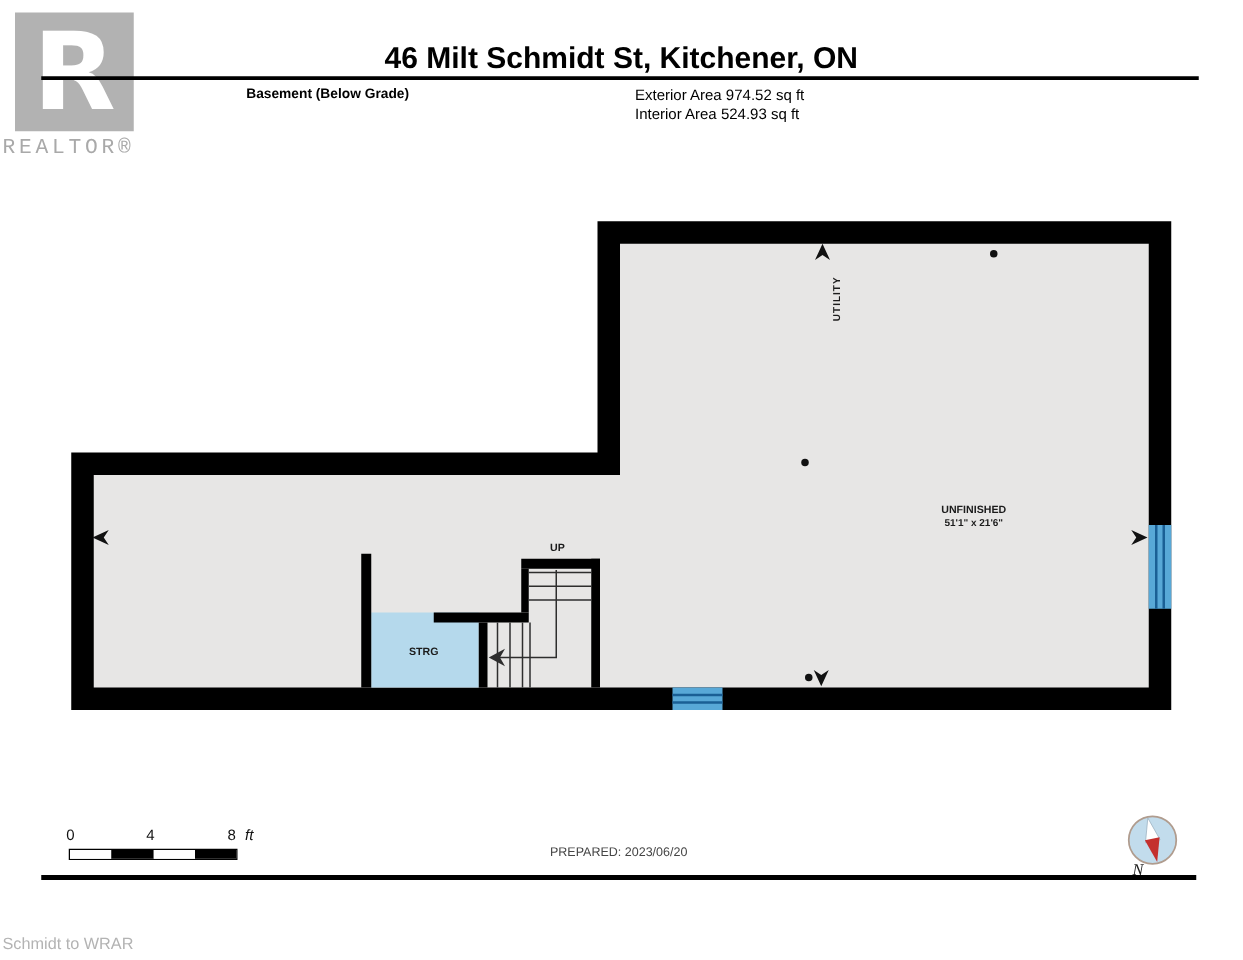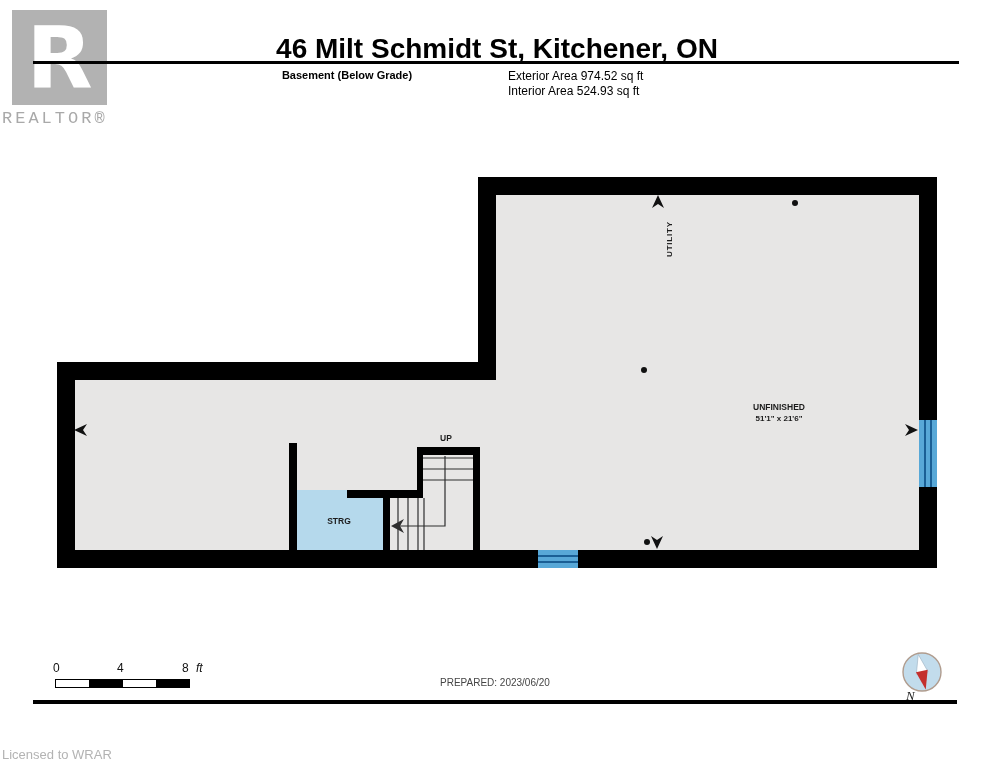--- a/index.html
+++ b/index.html
@@ -8,22 +8,22 @@
 
   
   .logo-box{position:absolute;left:12px;top:10px;width:95px;height:95px;background:#b2b2b2;
             display:flex;align-items:center;justify-content:center;}
   .logo-r{color:#ffffff;font-size:86px;font-weight:bold;line-height:1;
           font-family:"DejaVu Sans", sans-serif;}
   .logo-caption{position:absolute;left:2px;top:109px;font-size:17px;letter-spacing:3px;
                 color:#a9a9a9;font-family:Liberation Mono, monospace;}
   .header-rule{position:absolute;left:33px;top:61px;width:926px;height:3px;background:#000;}
   .title{position:absolute;left:0;top:33px;width:994px;margin:0;text-align:center;
-         font-size:28px;font-weight:bold;color:#000;}
-  .floor-label{position:absolute;left:197px;top:69px;width:300px;text-align:center;
+         font-size:24px;font-weight:bold;color:#000;}
+  .floor-label{position:absolute;left:197px;top:69px;width:300px;text-align:left;
                font-weight:bold;font-size:11px;color:#000;}
   .areas{position:absolute;left:508px;top:69px;font-size:12px;line-height:15px;color:#000;}
 
   
   .plan{position:absolute;left:0;top:0;width:994px;height:768px;}
   .plan text{font-family:"Liberation Sans", sans-serif;fill:#1c1c1c;font-weight:bold;}
 
   
   .scalebar{position:absolute;left:55px;top:661px;width:170px;height:34px;font-size:12px;color:#111;}
   .scalebar .num{position:absolute;top:0;}
@@ -136,15 +136,15 @@
   <svg class="compass" viewBox="0 0 46 46">
     <circle cx="22" cy="22" r="19" stroke="#b09c8e" stroke-width="1.4" fill="#c2dcec"></circle>
     <g transform="rotate(-12 22 22)">
       <polygon points="22,4 28,23 16,23" fill="#ffffff" stroke="#9fb4c2" stroke-width="0.6"></polygon>
       <polygon points="22,40 28,21 16,21" fill="#c4302e"></polygon>
     </g>
   </svg>
   <div class="north">N</div>
 
   <div class="footer-rule"></div>
-  <div class="licensed">Licensed to WRAR</div>
+  <div class="licensed">Schmidt to WRAR</div>
 
 </div>
 
 </body></html>

